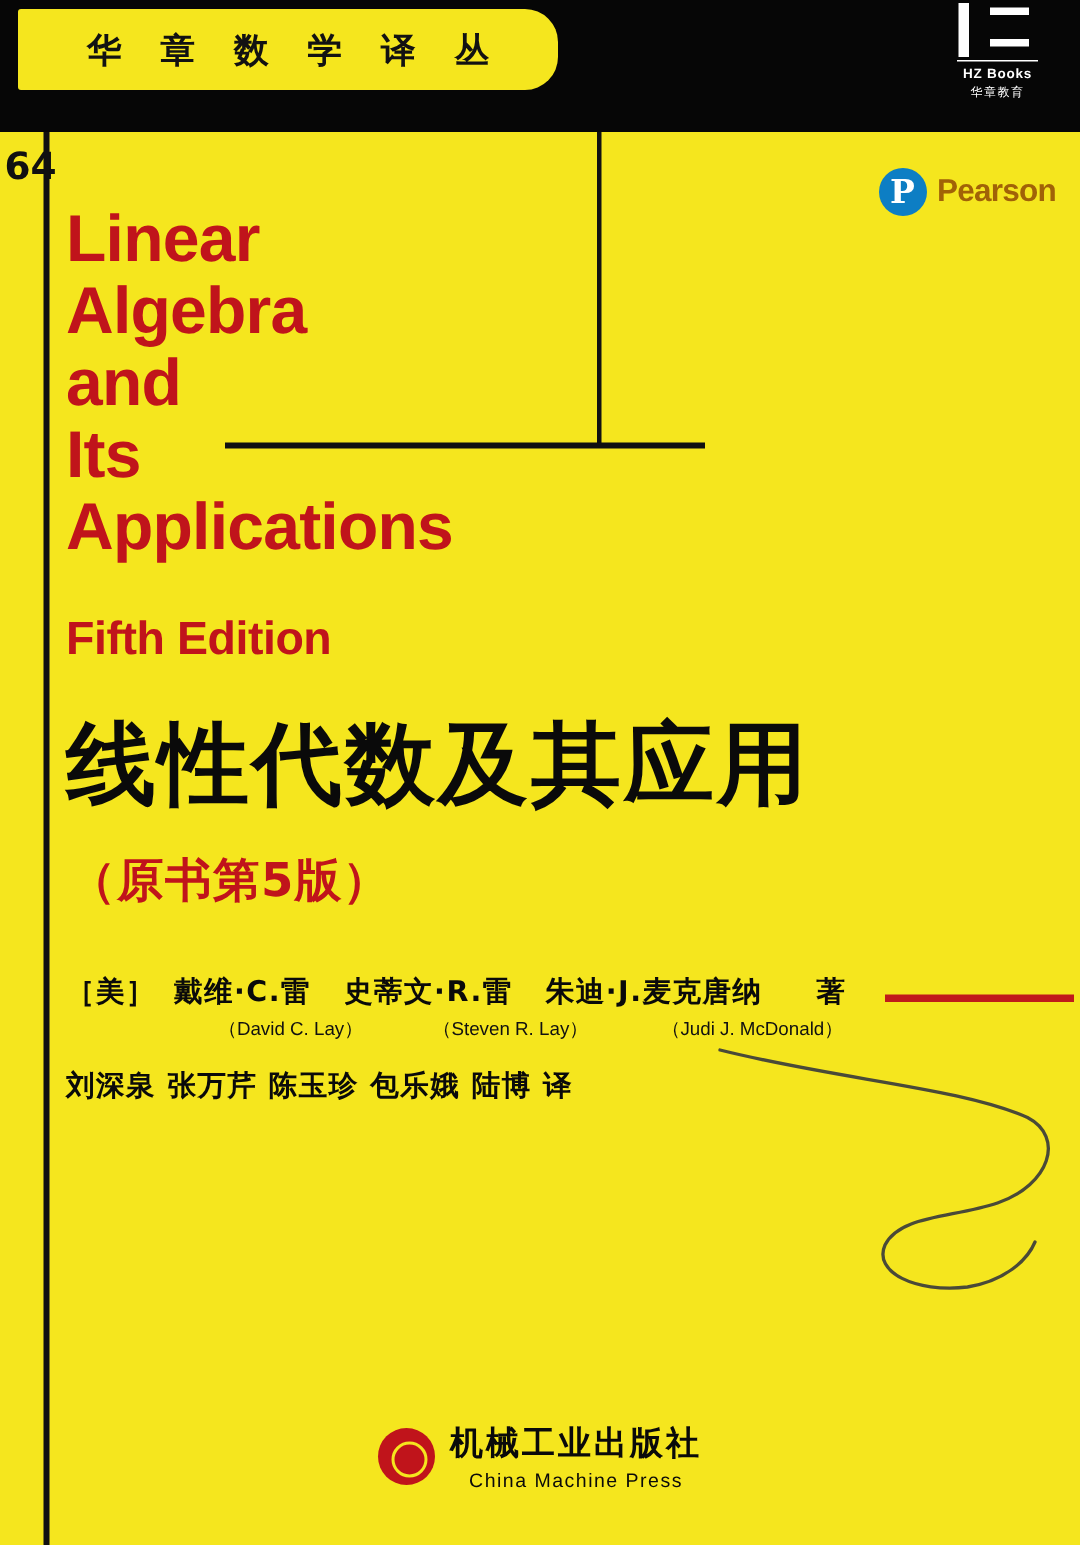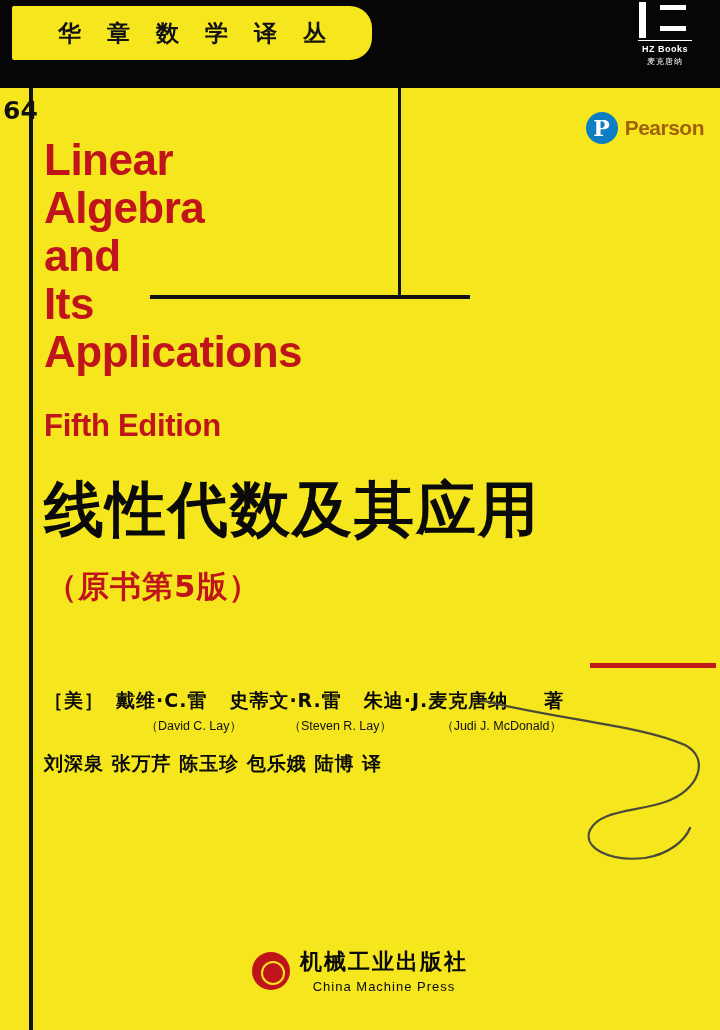--- a/index.html
+++ b/index.html
@@ -236,21 +236,21 @@
   }
   .author-row {
     display: flex;
     align-items: flex-end;
     font-family: "DejaVu Sans", sans-serif;
     font-weight: bold;
     font-size: 19px;
     letter-spacing: 1px;
   }
   .author-country { margin-right: 12px; }
-  .author-name { margin-right: 22px; white-space: nowrap; margin-top: 40px; }
+  .author-name { margin-right: 22px; white-space: nowrap; }
   .author-role { margin-left: 14px; }
   .author-latin-row {
     display: flex;
     font-family: "Liberation Sans", sans-serif;
     font-size: 12.5px;
     margin-top: 4px;
     padding-left: 48px;
     color: #111111;
     text-align: right;
   }
@@ -330,21 +330,21 @@
   <div class="top-band"></div>
 
   <div class="series-plate">
     <span>华 章 数 学 译 丛</span>
   </div>
 
   <div class="hz-logo">
     <div class="hz-bar"></div>
     <div class="hz-rule"></div>
     <div class="hz-title">HZ Books</div>
-    <div class="hz-sub">麦克唐纳</div>
+    <div class="hz-sub">华章教育</div>
   </div>
 
   <div class="number-badge">64</div>
 
   <div class="v-rule"></div>
   <div class="v-rule-right"></div>
   <div class="h-rule-1"></div>
   <div class="h-rule-red"></div>
 
   <div class="pearson">

